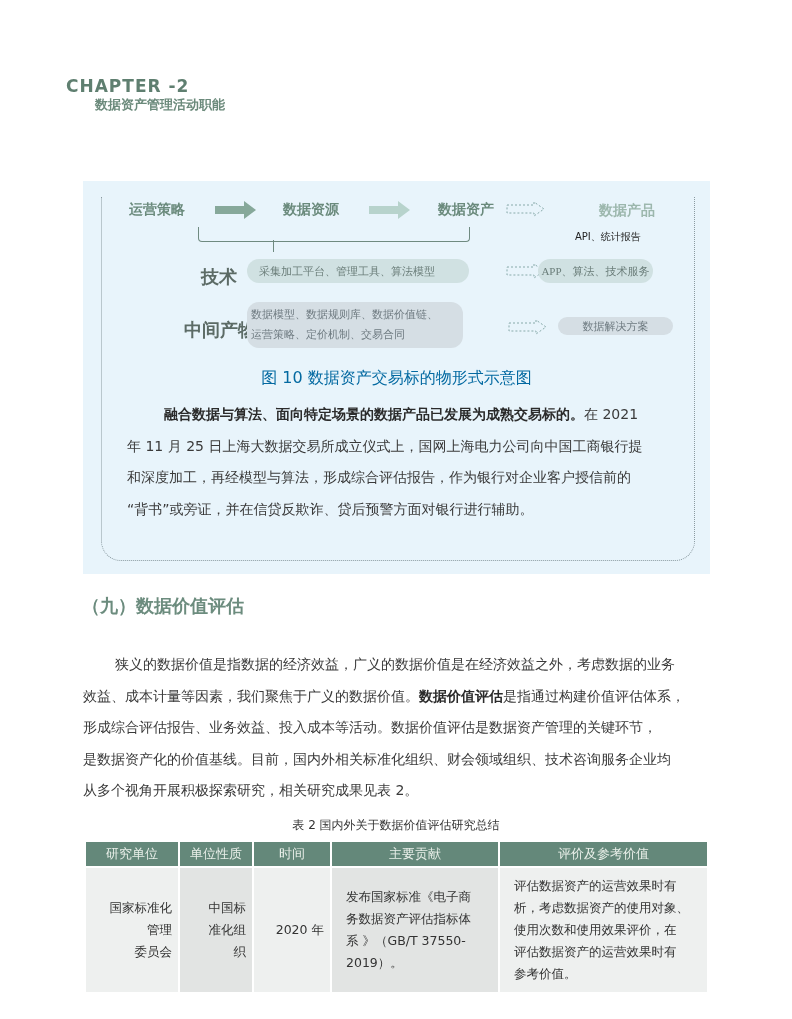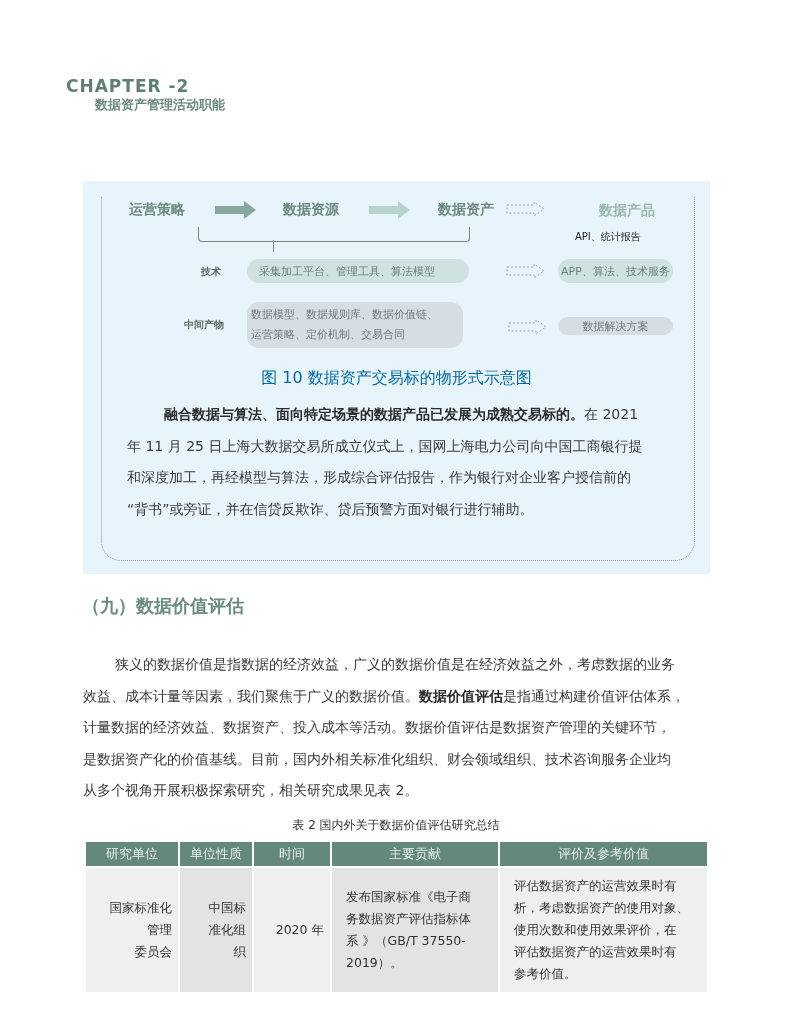--- a/index.html
+++ b/index.html
@@ -9,21 +9,21 @@
   .panel{position:absolute;left:83px;top:181px;width:627px;height:393px;background:#e8f4fb;}
   .dotframe{position:absolute;left:18px;top:16px;width:592px;height:363px;border-left:1px dotted #8a9aa0;border-right:1px dotted #8a9aa0;border-bottom:1px dotted #8a9aa0;border-radius:0 0 20px 20px;}
   .node{position:absolute;font-size:14px;font-weight:bold;color:#6a8a7c;}
   .node.faded{color:#9cb7ad;}
   .arrow{position:absolute;height:12px;}
   .arrow .shaft{position:absolute;left:0;top:2px;height:8px;}
   .arrow .head{position:absolute;top:-3px;width:0;height:0;border-top:9px solid transparent;border-bottom:9px solid transparent;}
   .dasharrow{position:absolute;width:40px;height:16px;}
   .brace{position:absolute;left:115px;top:46px;width:270px;height:14px;border-left:1px solid #6f8a80;border-right:1px solid #6f8a80;border-bottom:1px solid #6f8a80;border-radius:0 0 4px 4px;}
   .brace-tick{position:absolute;left:190px;top:59px;width:1px;height:12px;background:#6f8a80;}
-  .rowlabel{position:absolute;font-size:10px;font-weight:bold;color:#5c6b66;}
+  .rowlabel{position:absolute;font-size:18px;font-weight:bold;color:#5c6b66;}
   .box{position:absolute;background:#d0e1e2;font-size:11px;color:#6b7e7a;display:flex;align-items:center;border-radius:12px;}
   .box.gray{background:#d5dee4;color:#6e7a80;}
   .caption{position:absolute;left:0;width:627px;top:187px;text-align:center;font-size:16px;color:#0369a1;}
   .para{position:absolute;font-size:14px;line-height:31.5px;color:#3a3a3a;}
   .para b{color:#2b2b2b;}
   .sec-title{position:absolute;left:82px;top:594px;font-size:18px;font-weight:bold;color:#6c8c7e;}
   .tbl-cap{position:absolute;left:0;width:792px;top:817px;text-align:center;font-size:12px;color:#333;}
   table{position:absolute;left:84px;top:842px;width:625px;border-collapse:separate;border-spacing:2px 0;}
   th{background:#64887a;color:#e9efe9;font-weight:normal;font-size:13px;height:24px;padding:0;border-bottom:2px solid #fff;}
   td{background:#eef0ef;font-size:12.5px;color:#333;line-height:22px;height:124px;padding:0 6px;vertical-align:middle;}
@@ -58,21 +58,21 @@
   <div style="position:absolute;left:492px;top:49px;font-size:10px;color:#222;">API、统计报告</div>
 
   <div class="brace"></div>
   <div class="brace-tick"></div>
 
   <div class="rowlabel" style="left:118px;top:84px;">技术</div>
   <div class="box" style="left:164px;top:78px;width:210px;height:24px;padding-left:12px;">采集加工平台、管理工具、算法模型</div>
   <svg class="dasharrow" style="left:423px;top:82px;" viewBox="0 0 40 16">
       <path d="M1 4 H28 V1 L38 8 L28 15 V12 H1 Z" fill="none" stroke="#8aa" stroke-width="1" stroke-dasharray="2,2"></path>
     </svg>
-  <div class="box" style="left:475px;top:78px;width:115px;height:24px;justify-content:center;">APP、算法、技术服务</div>
+  <div class="box" style="left:455px;top:78px;width:115px;height:24px;justify-content:center;font-family:Liberation Serif, serif;">APP、算法、技术服务</div>
 
   <div class="rowlabel" style="left:101px;top:137px;">中间产物</div>
   <div class="box gray" style="left:164px;top:121px;width:212px;height:46px;padding-left:4px;flex-direction:column;align-items:flex-start;justify-content:center;line-height:20px;">
     <span>数据模型、数据规则库、数据价值链、</span>
     <span>运营策略、定价机制、交易合同</span>
   </div>
   <svg class="dasharrow" style="left:425px;top:138px;" viewBox="0 0 40 16">
       <path d="M1 4 H28 V1 L38 8 L28 15 V12 H1 Z" fill="none" stroke="#8aa" stroke-width="1" stroke-dasharray="2,2"></path>
     </svg>
   <div class="box gray" style="left:475px;top:136px;width:115px;height:18px;justify-content:center;">数据解决方案</div>
@@ -85,21 +85,21 @@
     <div>和深度加工，再经模型与算法，形成综合评估报告，作为银行对企业客户授信前的</div>
     <div>“背书”或旁证，并在信贷反欺诈、贷后预警方面对银行进行辅助。</div>
   </div>
 </div>
 
 <div class="sec-title">（九）数据价值评估</div>
 
 <div class="para" style="left:83px;top:649px;width:640px;">
   <div style="padding-left:32px;">狭义的数据价值是指数据的经济效益，广义的数据价值是在经济效益之外，考虑数据的业务</div>
   <div><span>效益、成本计量等因素，我们聚焦于广义的数据价值。</span><b>数据价值评估</b><span>是指通过构建价值评估体系，</span></div>
-  <div>计量数据的经济效益、数据资产、投入成本等活动。数据价值评估是数据资产管理的关键环节，</div>
+  <div>形成综合评估报告、业务效益、投入成本等活动。数据价值评估是数据资产管理的关键环节，</div>
   <div>是数据资产化的价值基线。目前，国内外相关标准化组织、财会领域组织、技术咨询服务企业均</div>
   <div>从多个视角开展积极探索研究，相关研究成果见表 2。</div>
 </div>
 
 <div class="tbl-cap">表 2 国内外关于数据价值评估研究总结</div>
 
 <table>
   <colgroup>
       <col style="width:92px">
       <col style="width:72px">

